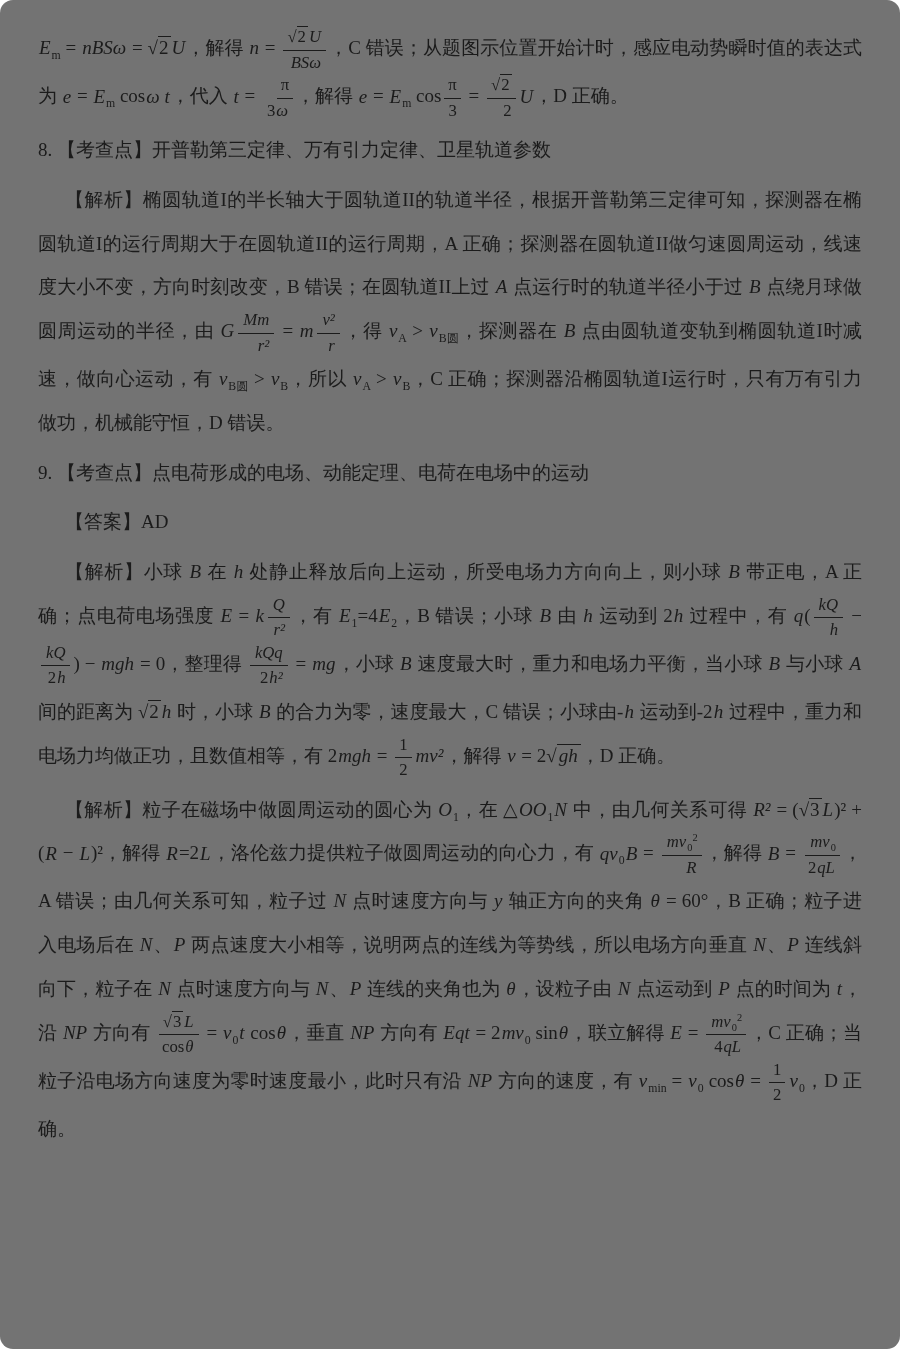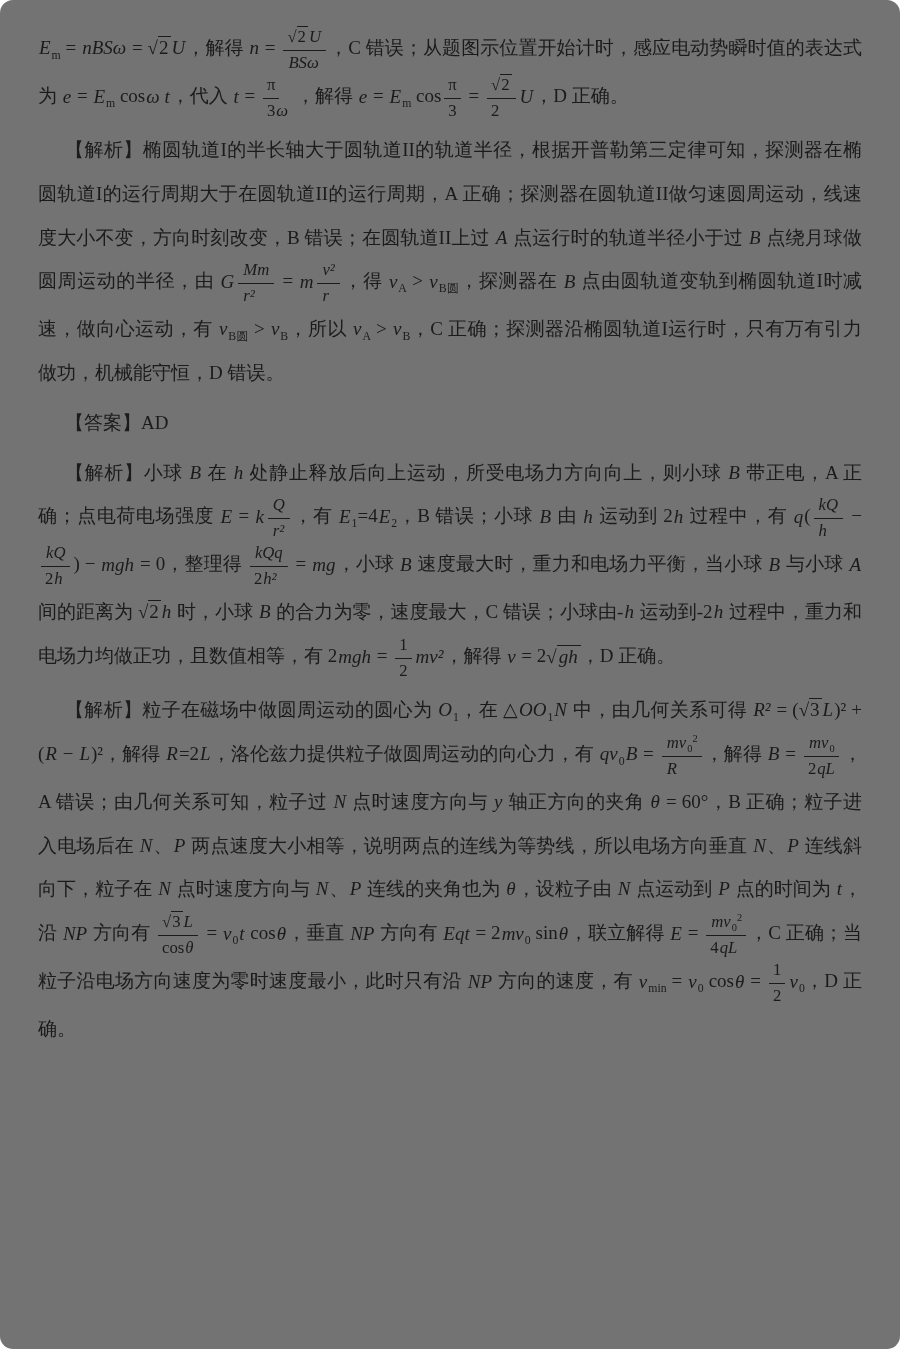--- a/index.html
+++ b/index.html
@@ -29,21 +29,21 @@
     font-style: italic;
     font-family: "Liberation Serif", "DejaVu Serif", serif;
     padding: 0 1px;
   }
   sub, sup { font-size: 0.62em; line-height: 1; }
   sub { vertical-align: -0.4em; }
   sup { vertical-align: 0.6em; }
   .frac {
     display: inline-flex;
     flex-direction: column;
-    align-items: flex-start;
+    align-items: flex-end;
     vertical-align: middle;
     font-size: 0.88em;
     line-height: 1.35;
     margin: 0 3px;
     text-indent: 0;
   }
   .frac .num {
     display: block;
     border-bottom: 1.3px solid currentColor;
     padding: 0 4px 1px 4px;
@@ -74,27 +74,29 @@
         </span>，C 错误；从题图示位置开始计时，感应电动势瞬时值的表达式为 <em>e</em> = <em>E</em><sub>m</sub> cos<em>ω t</em>，代入 <em>t</em> = <span class="frac">
           <span class="num">π</span>
           <span class="den">3<em>ω</em></span>
         </span>，解得 <em>e</em> = <em>E</em><sub>m</sub> cos<span class="frac">
           <span class="num">π</span>
           <span class="den">3</span>
         </span> = <span class="frac">
           <span class="num"><span class="sqrt"><span class="bar">2</span></span></span>
           <span class="den">2</span>
         </span><em>U</em>，D 正确。</p>
+      <p class="para item">8. 【考查点】开普勒第三定律、万有引力定律、卫星轨道参数</p>
       <p class="para indent">【解析】椭圆轨道I的半长轴大于圆轨道II的轨道半径，根据开普勒第三定律可知，探测器在椭圆轨道I的运行周期大于在圆轨道II的运行周期，A 正确；探测器在圆轨道II做匀速圆周运动，线速度大小不变，方向时刻改变，B 错误；在圆轨道II上过 <em>A</em> 点运行时的轨道半径小于过 <em>B</em> 点绕月球做圆周运动的半径，由 <em>G</em><span class="frac">
           <span class="num"><em>Mm</em></span>
           <span class="den"><em>r²</em></span>
         </span> = <em>m</em><span class="frac">
           <span class="num"><em>v²</em></span>
           <span class="den"><em>r</em></span>
         </span>，得 <em>v</em><sub>A</sub> &gt; <em>v</em><sub>B圆</sub>，探测器在 <em>B</em> 点由圆轨道变轨到椭圆轨道I时减速，做向心运动，有 <em>v</em><sub>B圆</sub> &gt; <em>v</em><sub>B</sub>，所以 <em>v</em><sub>A</sub> &gt; <em>v</em><sub>B</sub>，C 正确；探测器沿椭圆轨道I运行时，只有万有引力做功，机械能守恒，D 错误。</p>
+      <p class="para item">9. 【考查点】点电荷形成的电场、动能定理、电荷在电场中的运动</p>
       <p class="para indent">【答案】AD</p>
       <p class="para indent">【解析】小球 <em>B</em> 在 <em>h</em> 处静止释放后向上运动，所受电场力方向向上，则小球 <em>B</em> 带正电，A 正确；点电荷电场强度 <em>E</em> = <em>k</em><span class="frac">
           <span class="num"><em>Q</em></span>
           <span class="den"><em>r²</em></span>
         </span>，有 <em>E</em><sub>1</sub>=4<em>E</em><sub>2</sub>，B 错误；小球 <em>B</em> 由 <em>h</em> 运动到 2<em>h</em> 过程中，有 <em>q</em>(<span class="frac">
           <span class="num"><em>kQ</em></span>
           <span class="den"><em>h</em></span>
         </span> − <span class="frac">
           <span class="num"><em>kQ</em></span>
           <span class="den">2<em>h</em></span>

